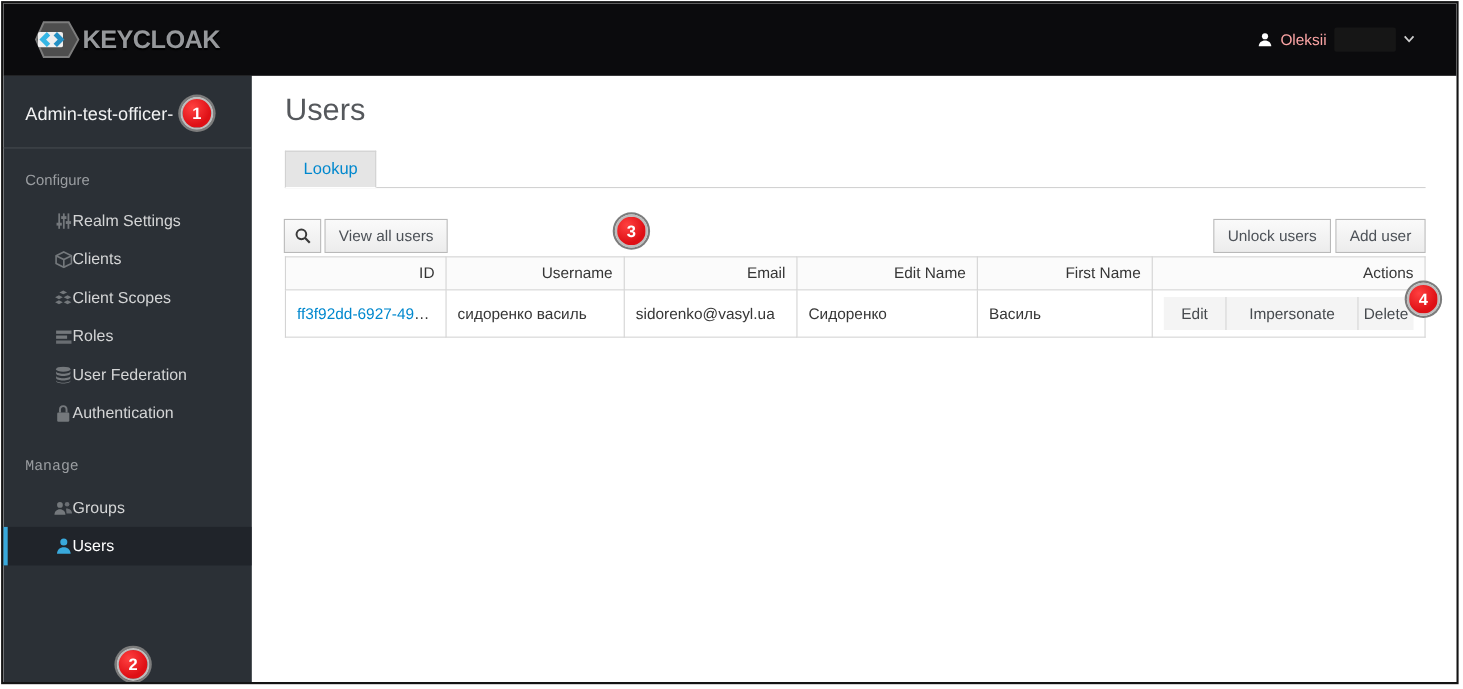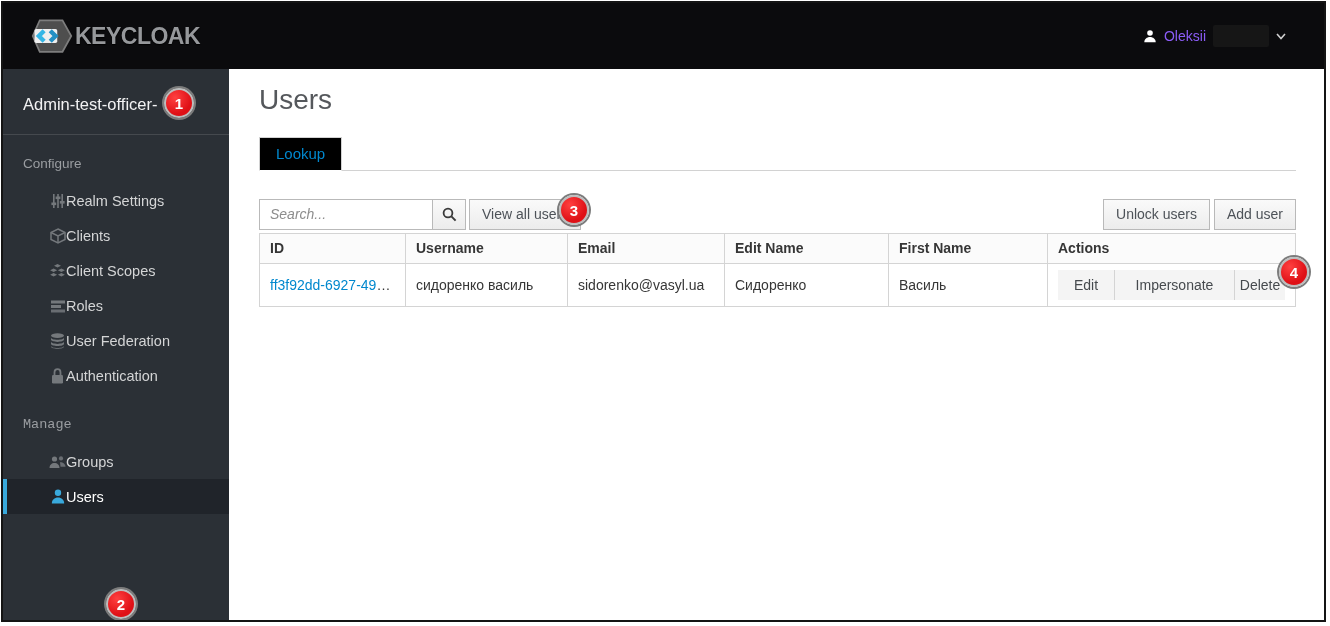--- a/index.html
+++ b/index.html
@@ -8,21 +8,21 @@
 
   .app{position:absolute;left:1px;top:1px;width:1325px;height:621px;border:2px solid #141414;
        background:#fff;display:flex;flex-direction:column;overflow:hidden;}
 
   
   .topbar{height:66px;flex:none;background:#0b0b0d;display:flex;align-items:center;
           padding:0 38px 0 28px;}
   .logo{display:flex;align-items:center;gap:2px;}
   .logo-text{color:#96989b;font-weight:bold;font-size:23px;letter-spacing:-0.5px;
              text-shadow:0 1px 1px #000;}
-  .usermenu{margin-left:auto;display:flex;align-items:center;gap:7px;color:#8b5cf6;font-size:14px;cursor:pointer;}
+  .usermenu{margin-left:auto;display:flex;align-items:center;gap:7px;color:#fca5a5;font-size:14px;cursor:pointer;}
   .redacted{width:56px;height:22px;background:#161616;border-radius:2px;}
   .caret{color:#cfcfcf;font-size:11px;line-height:1;}
 
   
   .frame-body{flex:1;display:flex;min-height:0;}
   .sidebar{width:226px;flex:none;background:#2b3036;color:#d4d5d6;position:relative;}
   .content{flex:1;background:#fff;padding:16px 28px 0 30px;position:relative;min-width:0;}
 
   
   .realm-title{padding:26px 18px 0 20px;font-size:16.5px;color:#f2f2f3;display:flex;align-items:center;}
@@ -33,36 +33,36 @@
   .nav{margin-top:12px;}
   .nav-item{height:35px;display:flex;align-items:center;gap:0;padding-left:42px;
             border-left:4px solid transparent;font-size:14.5px;color:#d4d5d6;cursor:pointer;}
   .nav-item .ic{width:17px;height:17px;flex:none;display:flex;align-items:center;justify-content:center;}
   .nav-item.active{background:#20242a;border-left-color:#39a9dc;color:#ffffff;}
   .ic svg{display:block;}
 
   
   .page-title{margin:0;font-size:28px;font-weight:300;color:#55585c;line-height:1.1;}
   .tabs{margin-top:21px;display:flex;border-bottom:1px solid #d2d2d2;height:34px;}
-  .tab{display:flex;align-items:center;padding:0 16px;font-size:15px;color:#0088ce;background:#000000;
+  .tab{display:flex;align-items:center;padding:0 16px;font-size:15px;color:#0088ce;background:#e5e5e5;
        border:1px solid #d2d2d2;border-bottom:1px solid #fff;margin-bottom:-1px;cursor:pointer;}
 
   .toolbar{margin-top:28px;display:flex;align-items:center;height:31px;}
   .search-input{width:174px;height:31px;border:1px solid #b9b9b9;padding:0 10px;font-size:14px;
                 font-family:"Liberation Sans",sans-serif;color:#333;outline:none;}
   .search-input::placeholder{font-style:italic;color:#8d8d8d;}
   .btn{height:31px;padding:0 12px;background:linear-gradient(#fafafa,#ececec);border:1px solid #b9b9b9;
        color:#4d5258;font-size:14px;font-family:"Liberation Sans",sans-serif;display:inline-flex;
        align-items:center;justify-content:center;cursor:pointer;white-space:nowrap;}
   .search-btn{width:34px;margin-left:-1px;padding:0;}
   .view-all{margin-left:3px;}
   .toolbar-right{margin-left:auto;display:flex;gap:4px;}
 
   table.users{margin-top:3px;width:100%;border-collapse:collapse;table-layout:fixed;font-size:14px;color:#363636;}
-  table.users th{background:#fbfbfb;border:1px solid #d4d4d4;text-align:left;font-weight:bold;
+  table.users th{background:#fbfbfb;border:1px solid #d4d4d4;text-align:right;font-weight:normal;
                  padding:6px 10px;height:30px;}
   table.users td{border:1px solid #d4d4d4;background:#fff;padding:6px 10px;height:30px;
                  overflow:hidden;white-space:nowrap;text-overflow:ellipsis;}
   td.id-cell a{color:#0088ce;text-decoration:none;}
   td.actions-cell{padding:0;}
   .action-cells{display:flex;height:30px;}
   .action-btn{display:flex;align-items:center;justify-content:center;background:#f4f4f4;
               color:#464a4e;font-size:14px;cursor:pointer;}
   .action-btn + .action-btn{border-left:1px solid #d4d4d4;}
   .act-edit{flex:0 0 56px;}
@@ -226,21 +226,20 @@
     </div>
 
     <div class="content">
       <h1 class="page-title">Users</h1>
 
       <div class="tabs">
         <div class="tab">Lookup</div>
       </div>
 
       <div class="toolbar">
-        <input class="search-input" type="text" placeholder="Search..." style="">
         <button class="btn search-btn">
           <span class="ic">
             <svg width="15" height="15" viewBox="0 0 15 15">
               <circle cx="6" cy="6" r="4.4" fill="none" stroke="#3a3a3a" stroke-width="1.8"></circle>
               <line x1="9.4" y1="9.4" x2="13.6" y2="13.6" stroke="#3a3a3a" stroke-width="2"></line>
             </svg>
           </span>
         </button>
         <button class="btn view-all">View all users</button>
         <div class="toolbar-right">

